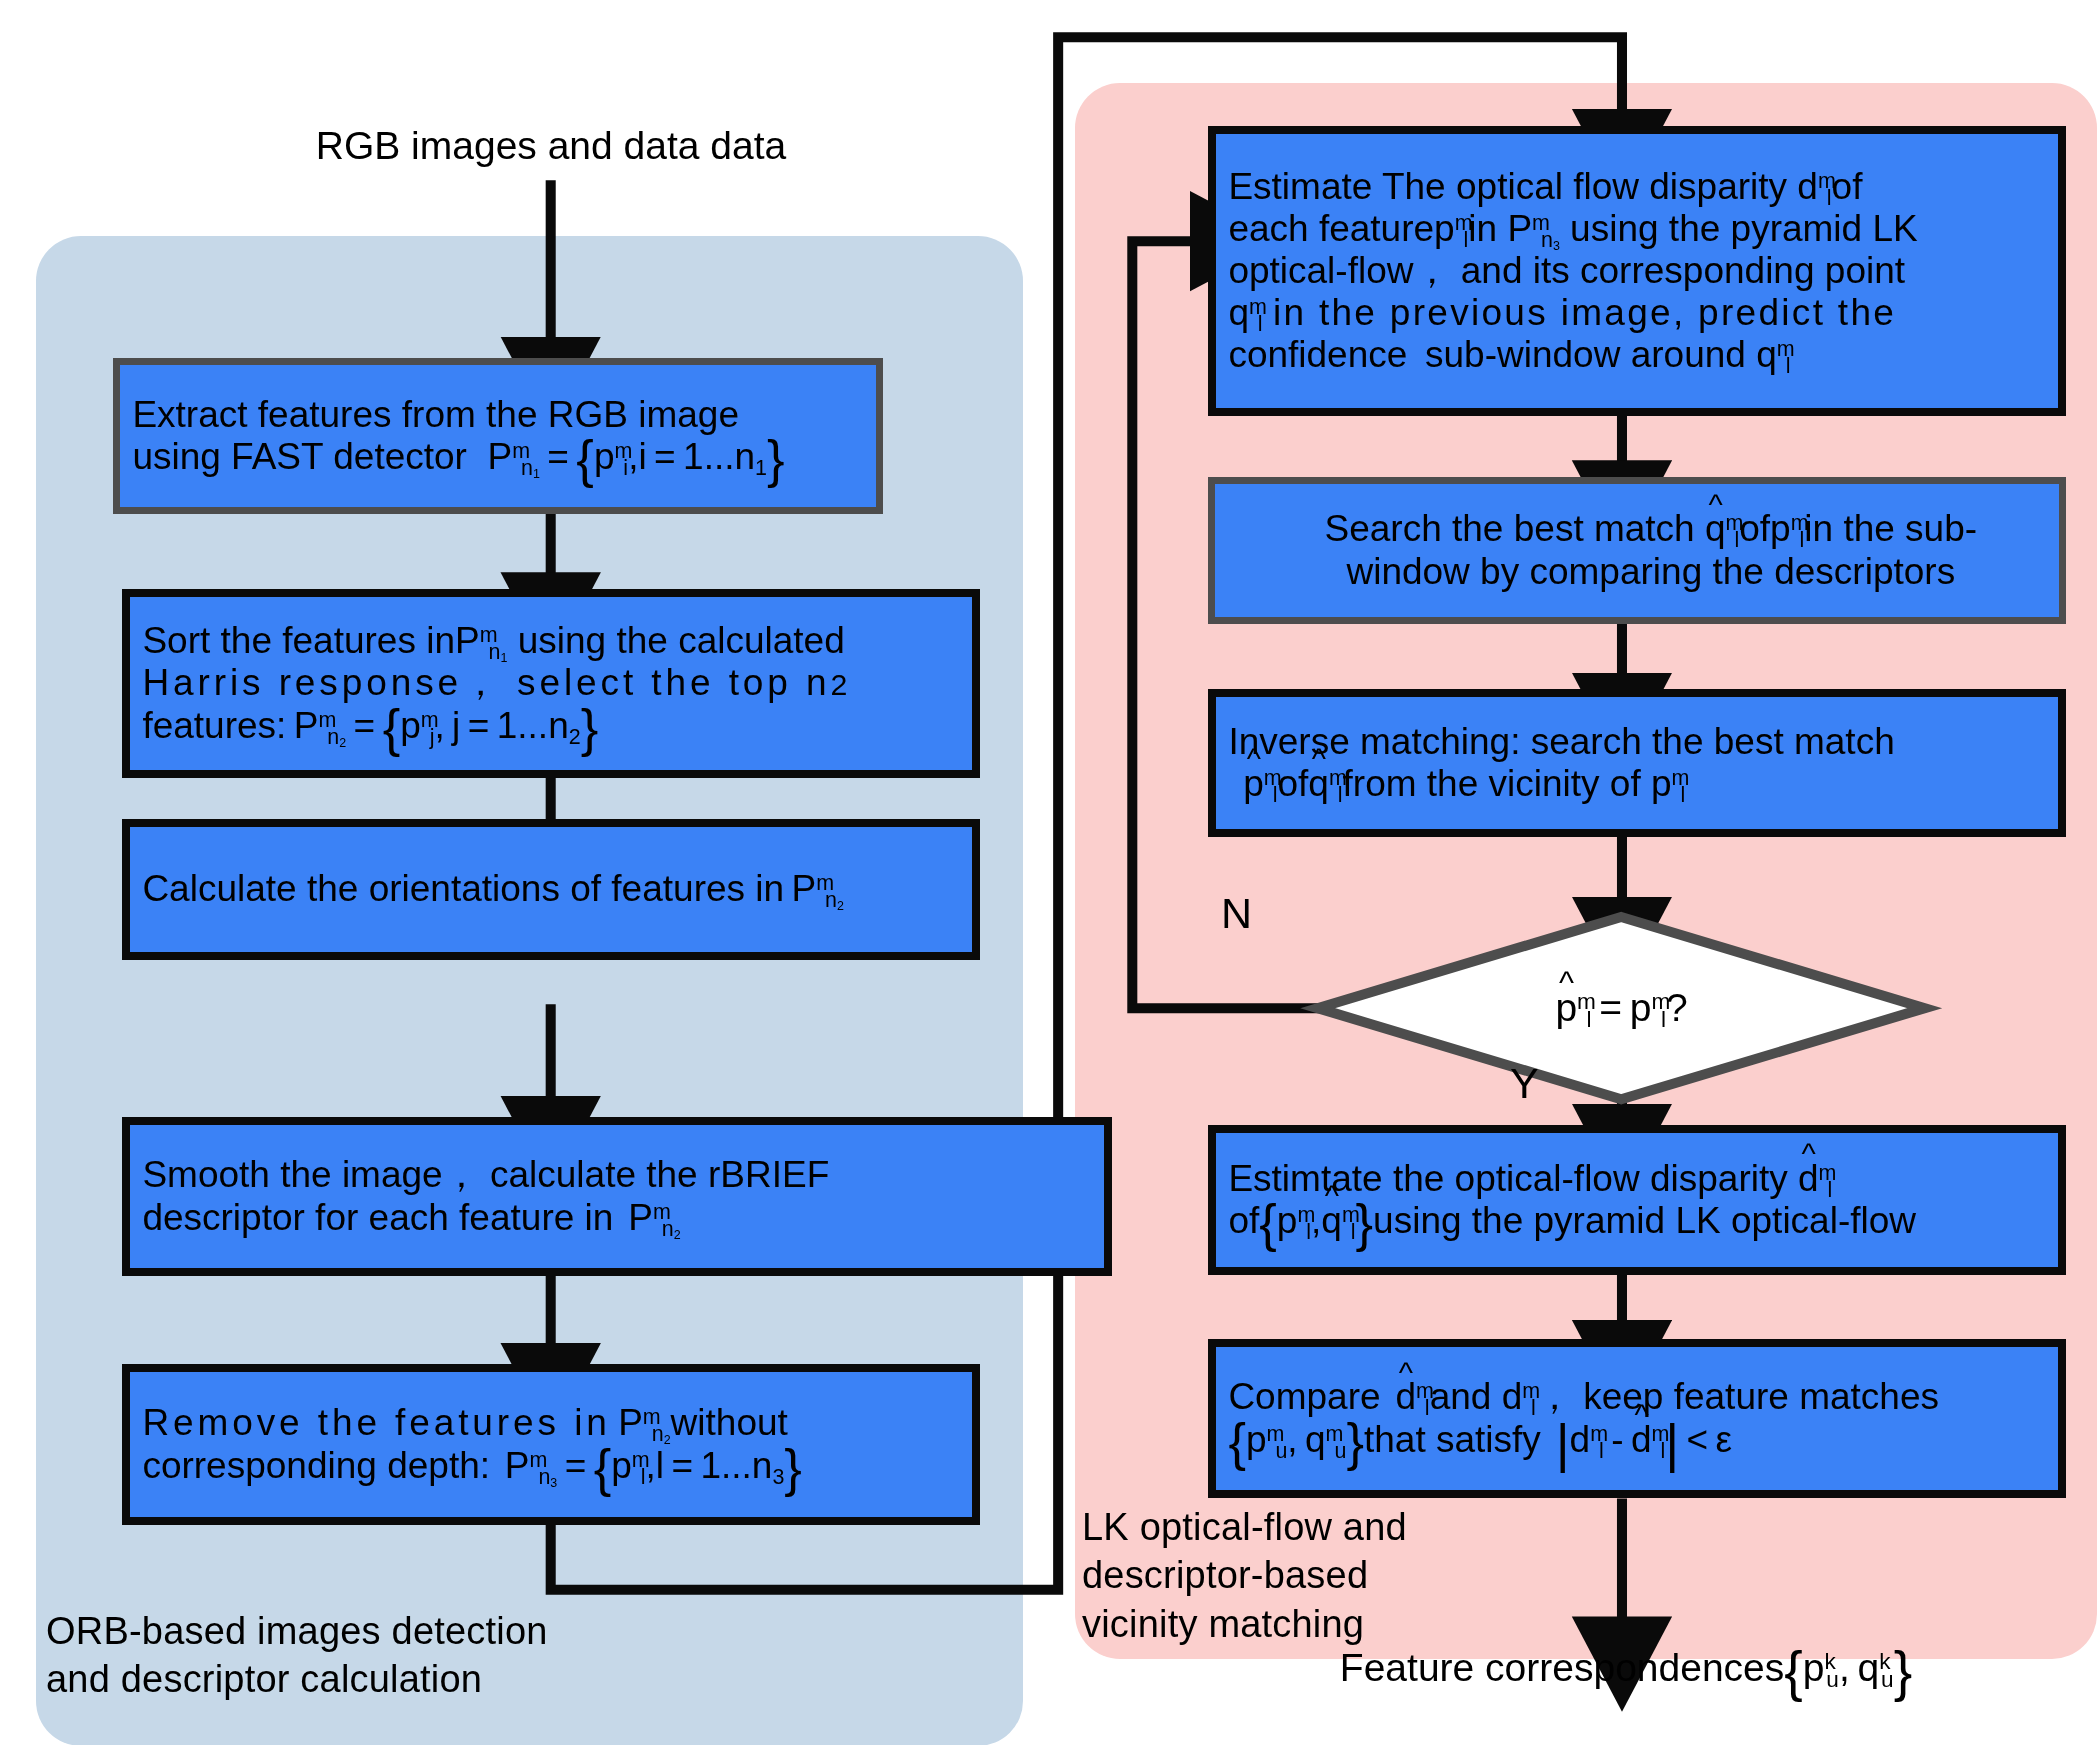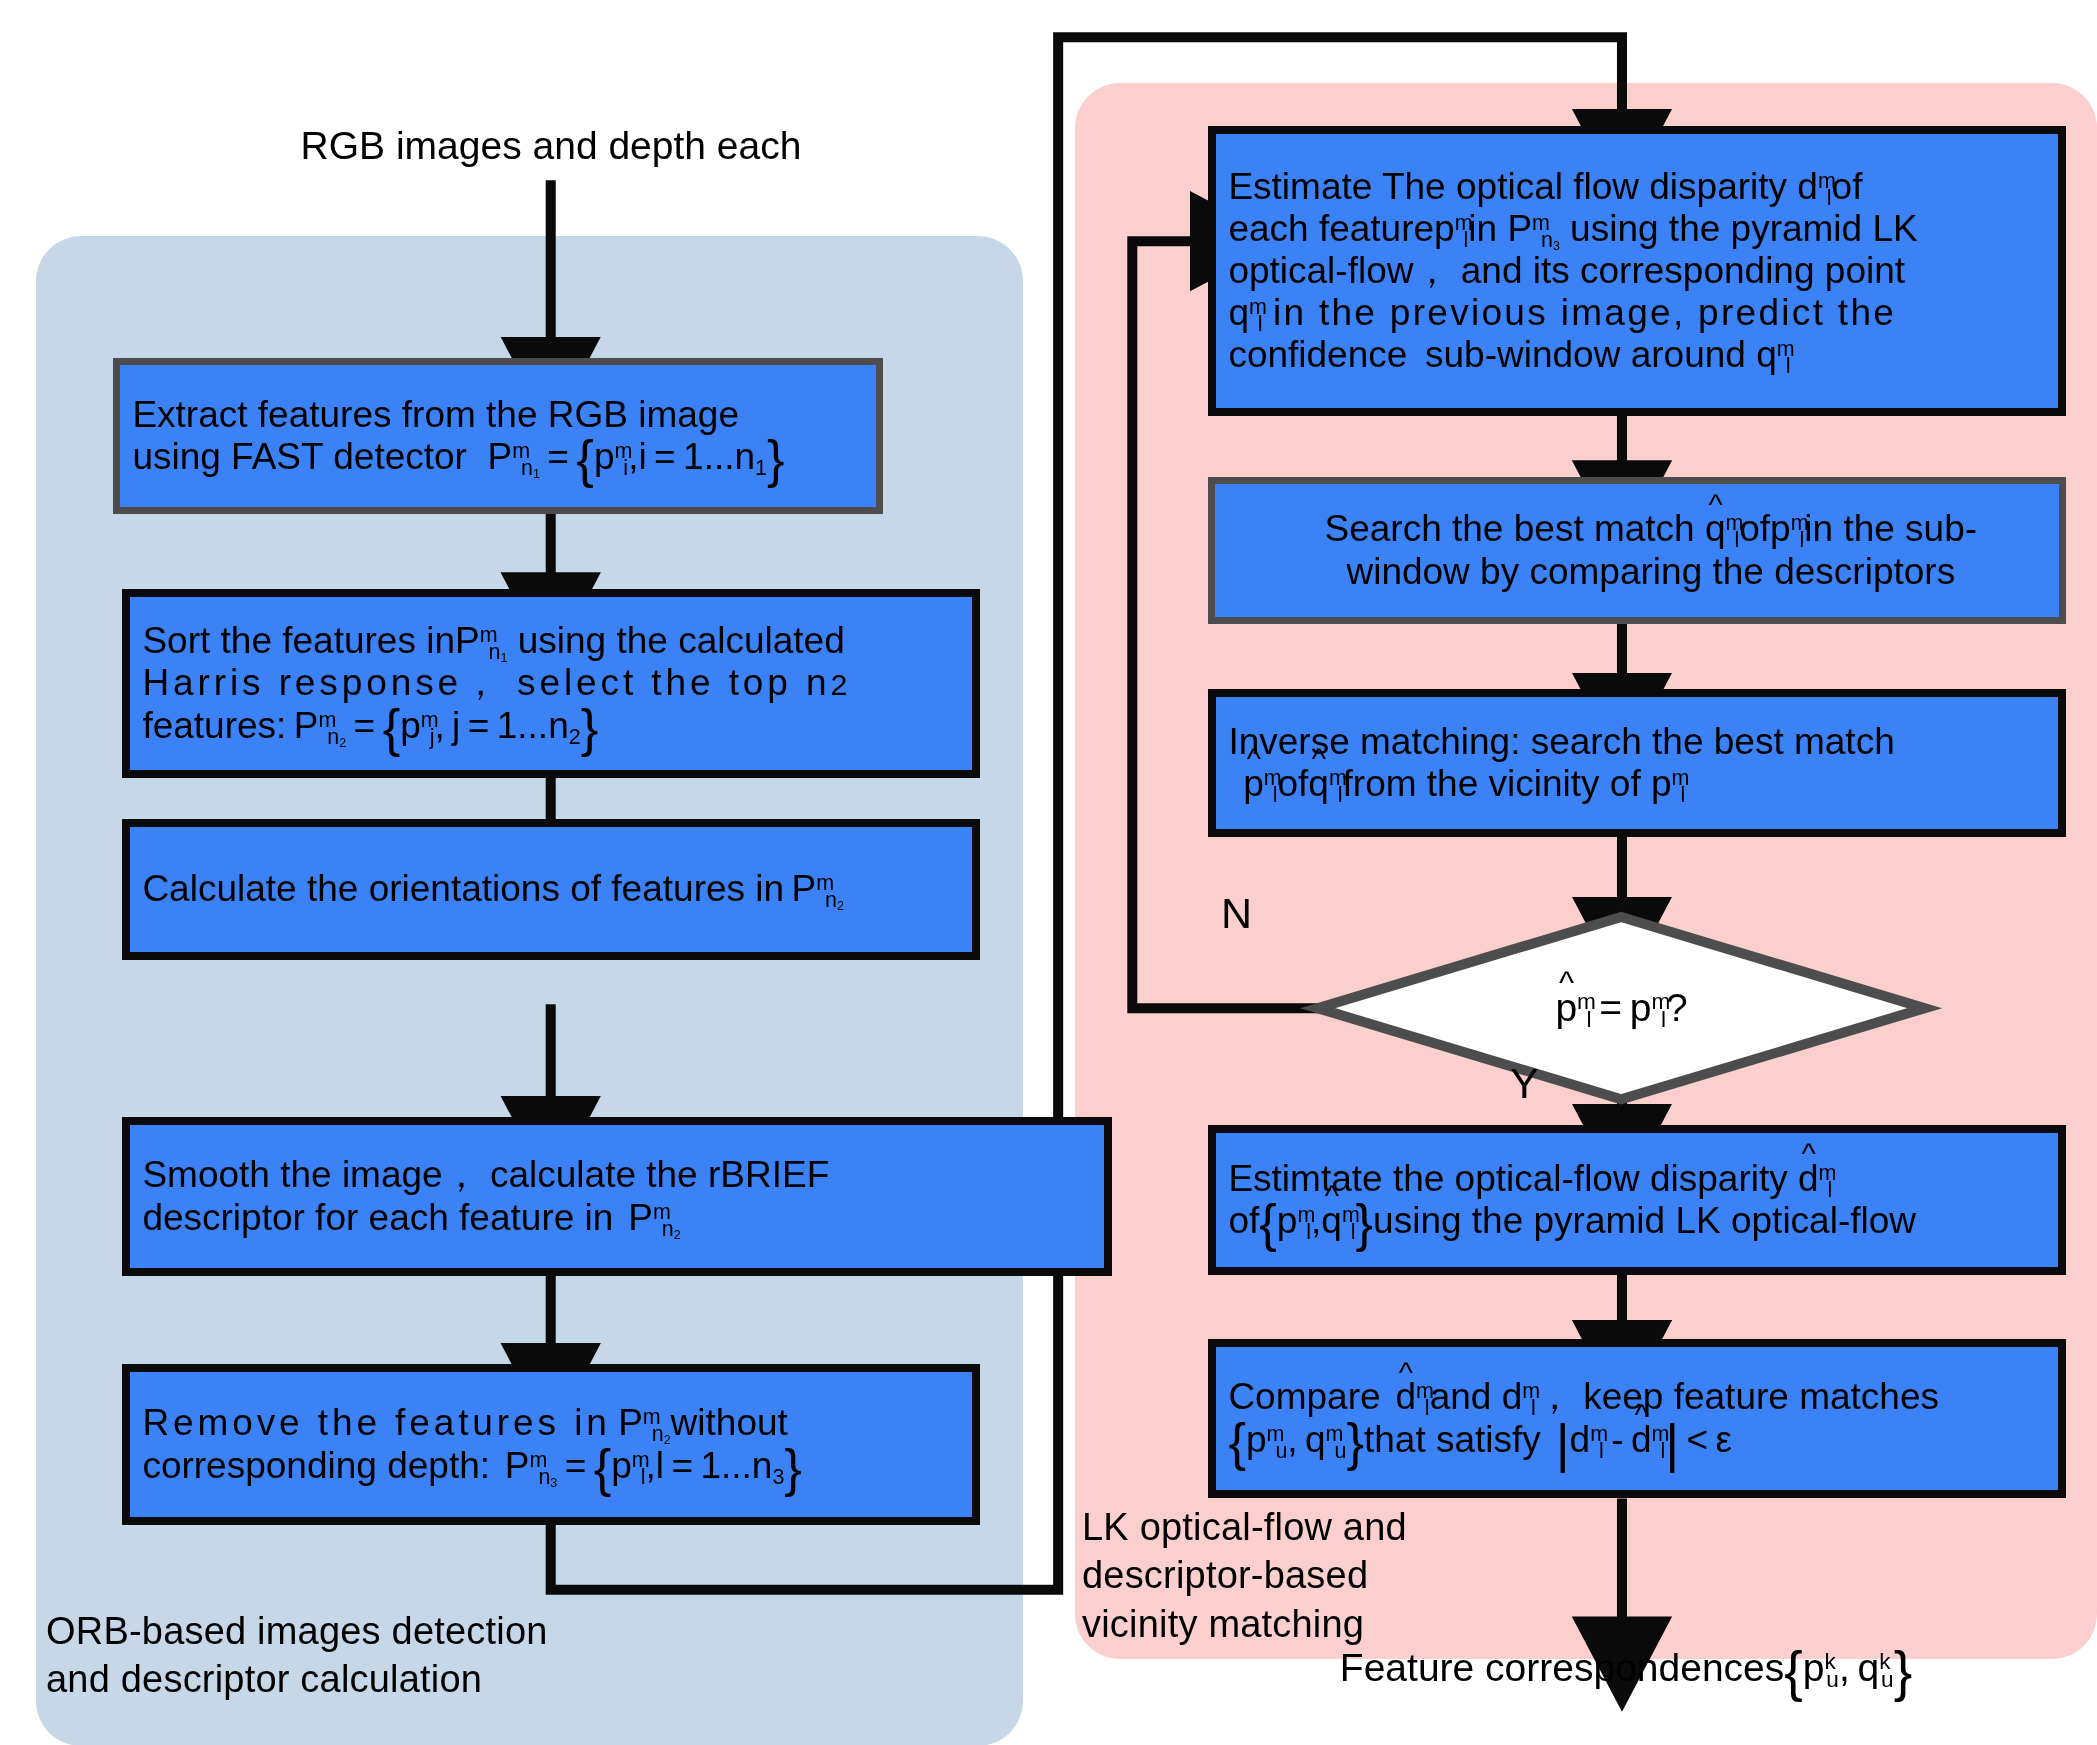--- a/index.html
+++ b/index.html
@@ -92,21 +92,21 @@
       <line x1="2100" y1="1650" x2="2100" y2="1728" marker-end="url(#ah)"></line>
 
       <line x1="2100" y1="1940" x2="2100" y2="2112" marker-end="url(#ah)"></line>
 
       <polyline points="1826,1305 1466,1305 1466,312 1560,312" marker-end="url(#ah)"></polyline>
     </g>
 
     <polygon points="2099,1187 2492,1305 2099,1423 1706,1305" fill="#ffffff" stroke="#4d4d4d" stroke-width="13"></polygon>
   </svg>
 
-  <div class="lbl center" id="entry-label" style="left:242px;top:124px;width:618px;">RGB images and depth each</div>
+  <div class="lbl center" id="entry-label" style="left:242px;top:124px;width:618px;">RGB images and data data</div>
 
   <div class="lbl center" style="left:1236px;top:1646px;width:780px;"><span class="m">Feature correspondences<span class="brc">{</span>p<sup class="s">k</sup><sub class="s">u</sub>, q<sup class="s">k</sup><sub class="s">u</sub><span class="brc">}</span></span></div>
 
   <div class="box grey" id="box-extract" style="left:113px;top:358px;width:770px;height:156px;">
     <span class="txt">Extract features from the RGB image<br>using FAST detector&nbsp;&nbsp;<span class="m">P<sup class="s">m</sup><sub class="s">n<sub class="s2">1</sub></sub> = <span class="brc">{</span>p<sup class="s">m</sup><sub class="s">i</sub>,i = 1...n<sub class="s2">1</sub><span class="brc">}</span></span></span>
   </div>
 
   <div class="box thick" id="box-sort" style="left:122px;top:589px;width:858px;height:189px;">
     <span class="txt">Sort the features in<span class="m">P<sup class="s">m</sup><sub class="s">n<sub class="s2">1</sub></sub></span> using the calculated<br><span style="letter-spacing:3.9px;">Harris response， select the top n</span><span style="font-size:.82em;">2</span><br>features: <span class="m">P<sup class="s">m</sup><sub class="s">n<sub class="s2">2</sub></sub> = <span class="brc">{</span>p<sup class="s">m</sup><sub class="s">j</sub>, j = 1...n<sub class="s2">2</sub><span class="brc">}</span></span></span>
   </div>

